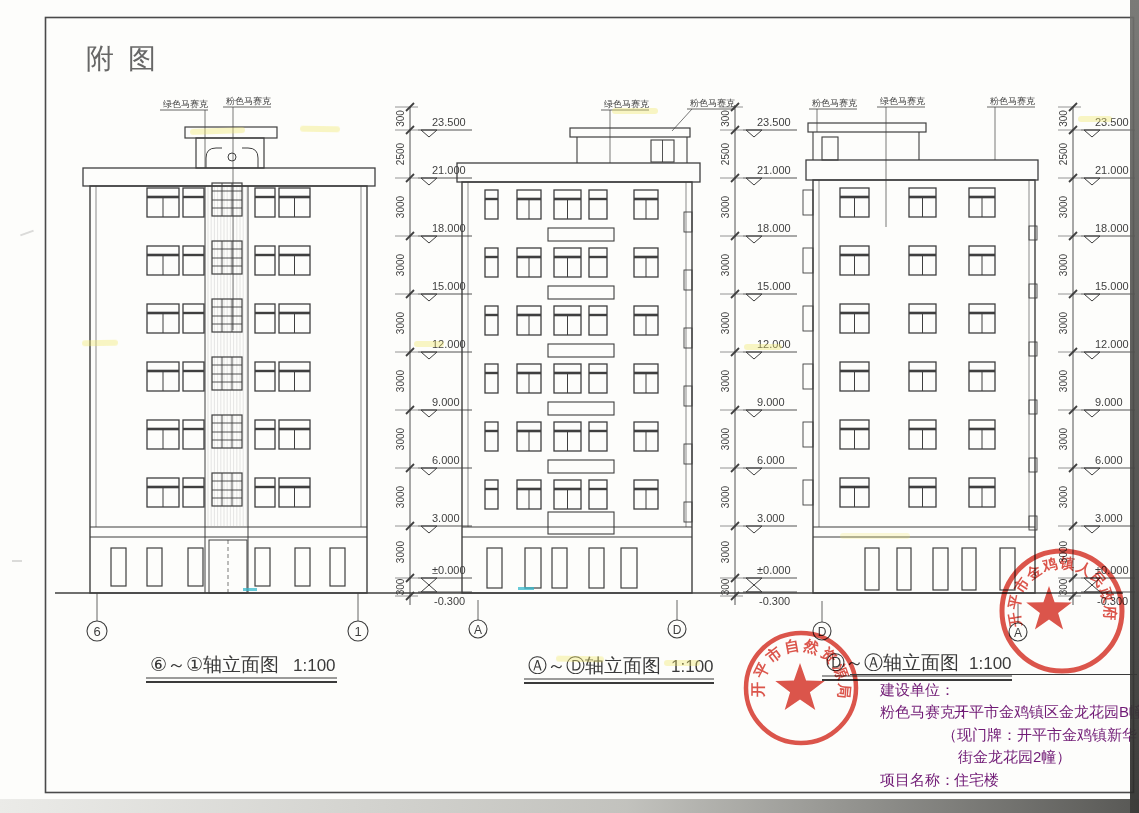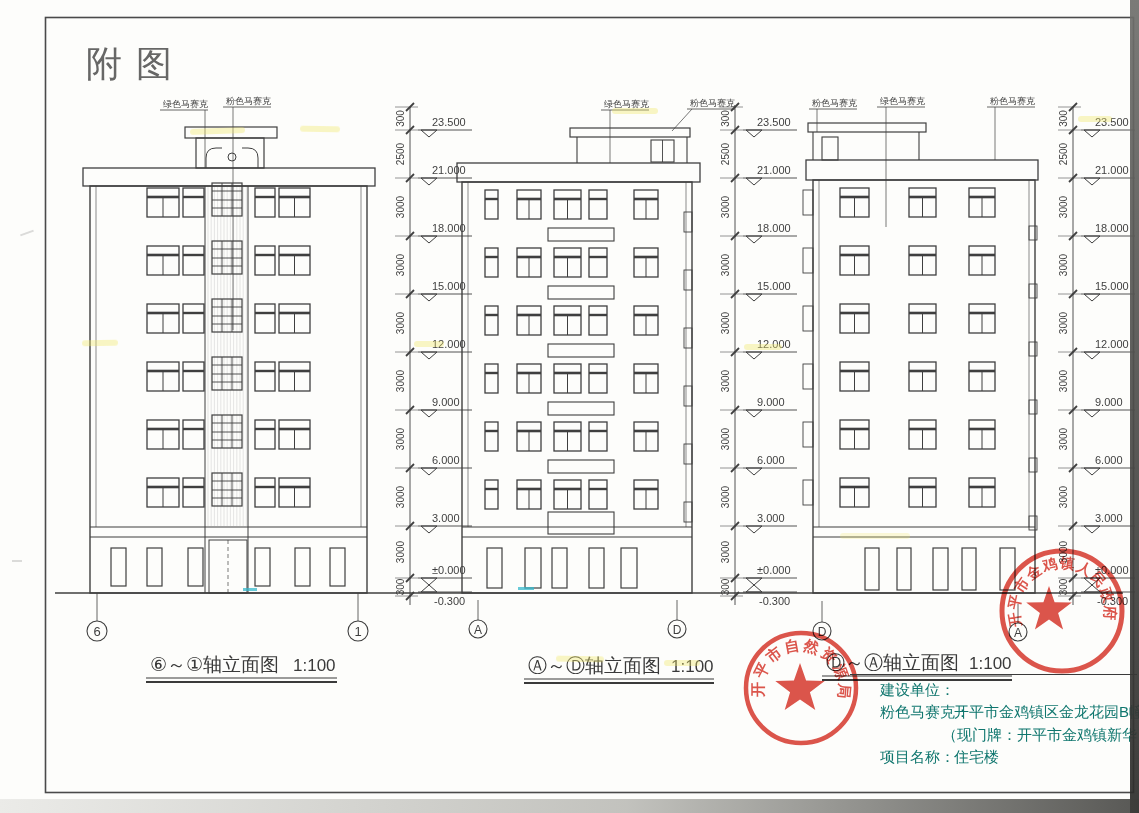--- a/index.html
+++ b/index.html
@@ -6,25 +6,25 @@
   body{
     width:1139px;height:813px;position:relative;overflow:hidden;
     background:#f6f6f3;
     font-family:"Liberation Sans","DejaVu Sans",sans-serif;
   }
   #paper{position:absolute;left:0;top:0;width:1139px;height:800px;background:#fdfdfb;}
   #drawing{position:absolute;left:0;top:0;}
   svg{font-family:"Liberation Sans","DejaVu Sans",sans-serif;}
   .fig-title{
     position:absolute;left:86px;top:40px;
-    font-size:36px;letter-spacing:14px;color:#4d4d4d;font-weight:400;opacity:.85;
+    font-size:28px;letter-spacing:14px;color:#4d4d4d;font-weight:400;opacity:.85;
   }
   .project-info{
     position:absolute;left:850px;top:674px;width:287px;
-    border-top:1.6px solid #3a3a3a;padding-top:4px;color:#0f766e;
+    border-top:1.6px solid #3a3a3a;padding-top:4px;color:#701a75;
   }
   .project-info .rows{padding-left:30px;}
   .pi-row{display:flex;font-size:15px;line-height:22.4px;white-space:nowrap;}
   .pi-label{width:74px;flex:0 0 74px;}
   .pi-row.indent1 .pi-value{padding-left:62px;}
   .pi-row.indent2 .pi-value{padding-left:78px;}
   .hl{position:absolute;height:6px;border-radius:3px;background:#f2e96b;opacity:.38;filter:blur(.6px);}
   .cy{position:absolute;height:3px;background:#35b8cc;opacity:.75;}
   .stray{position:absolute;background:#9a9a9a;opacity:.35;}
   #edge-right{position:absolute;right:0;top:0;width:9px;height:813px;
@@ -655,20 +655,23 @@
     <div class="pi-row">
       <span class="pi-label">建设单位：</span>
     </div>
     <div class="pi-row">
       <span class="pi-label">粉色马赛克：</span>
       <span class="pi-value">开平市金鸡镇区金龙花园B幢</span>
     </div>
     <div class="pi-row indent1">
       <span class="pi-value">（现门牌：开平市金鸡镇新华</span>
     </div>
+    <div class="pi-row indent2">
+      <span class="pi-value">街金龙花园2幢）</span>
+    </div>
     <div class="pi-row">
       <span class="pi-label">项目名称：</span>
       <span class="pi-value">住宅楼</span>
     </div>
   </div>
 </div>
 
 <div class="hl" style="left:190px;top:128px;width:55px;transform:rotate(-2deg);"></div>
 <div class="hl" style="left:300px;top:126px;width:40px;transform:rotate(1deg);"></div>
 <div class="hl" style="left:612px;top:108px;width:46px;"></div>

